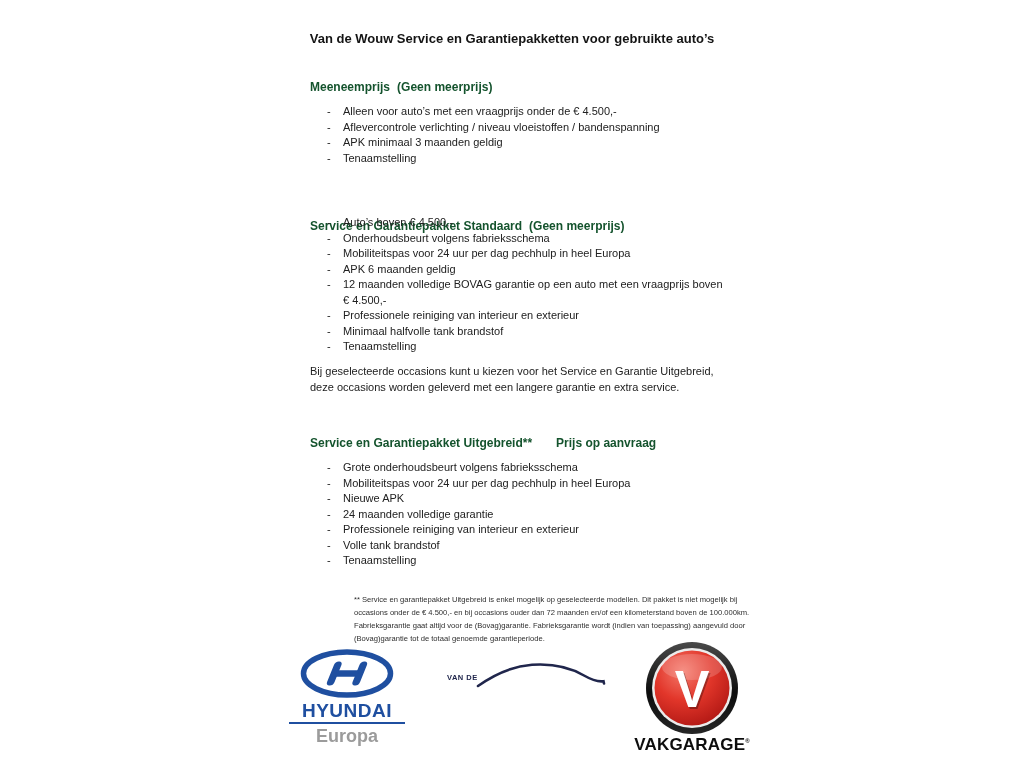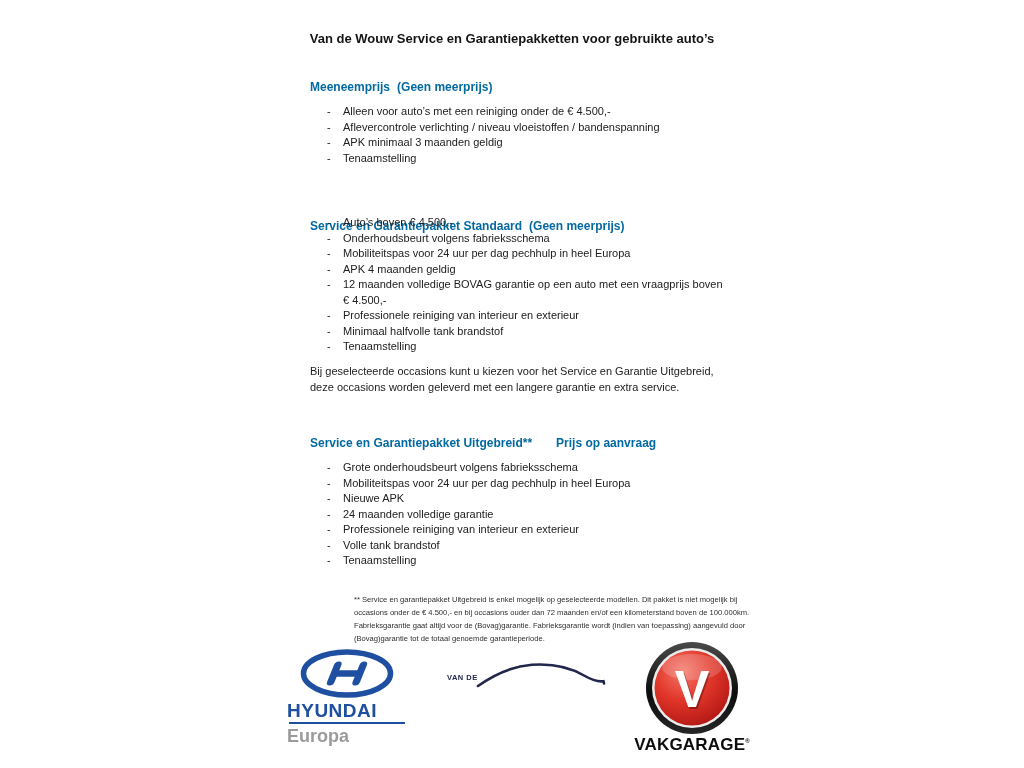--- a/index.html
+++ b/index.html
@@ -12,21 +12,21 @@
   
   .doc-title {
     position:absolute; top:31px; left:0; width:1024px;
     text-align:center; font-size:13px; font-weight:bold; color:#141414;
     line-height:16px;
   }
 
   
   .content { position:absolute; left:310px; top:0; width:416px; font-size:11px; line-height:15.5px; }
 
-  .sec-h { position:absolute; left:0; font-weight:bold; font-size:12px; line-height:15px; color:#0369a1; white-space:nowrap; }
+  .sec-h { position:absolute; left:0; font-weight:bold; font-size:12px; line-height:15px; color:#14532d; white-space:nowrap; }
   .sec-h .note { margin-left:7px; }
   .sec-h.gap-wide .note { margin-left:24px; }
   .h1 { top:80px; }
   .h2 { top:191px;margin-top:28px; }
   .h3 { top:436px; }
 
   ul.blist { position:absolute; left:0; width:416px; margin:0; padding:0; list-style:none; }
   .list1 { top:104px; }
   .list2 { top:215px; }
   .list3 { top:460px; }
@@ -35,21 +35,21 @@
   ul.blist .it { flex:1; }
 
   .para { position:absolute; left:0; top:364px; width:416px; margin:0; }
 
   .footnote {
     position:absolute; left:0; top:593px; width:416px;
     font-size:7.6px; line-height:13px; color:#2e2e2e; white-space:pre-wrap;margin-left:44px;
   }
 
   
-  .logo-hyundai { position:absolute; left:287px; top:649px; width:120px; text-align:left; }
+  .logo-hyundai { position:absolute; left:287px; top:649px; width:120px; text-align:center; }
   .logo-hyundai svg { display:block; margin:0 auto; }
   .hy-word  { font-size:19px; font-weight:bold; letter-spacing:0.5px; color:#1f4fa0; line-height:21px; margin-top:2px; white-space:nowrap; }
   .hy-rule  { height:2px; background:#1f4fa0; margin:1px 2px 2px; }
   .hy-sub   { font-size:18px; font-weight:bold; color:#9b9b9b; line-height:20px; }
 
   .logo-wouw { position:absolute; left:444px; top:661px; width:164px; height:72px;text-align:center; }
   .wouw-car  { position:absolute; left:32px; top:0; }
   .wouw-tag  { position:absolute; left:3px; top:12px; font-size:7.5px; font-weight:bold; letter-spacing:0.5px; color:#20264c; }
   .wouw-word { position:absolute; left:0px; top:14px; font-size:40px; font-weight:bold; letter-spacing:1px; color:#20264c; line-height:42px; white-space:nowrap; }
 
@@ -66,21 +66,21 @@
   <div class="doc-title">Van de Wouw Service en Garantiepakketten voor gebruikte auto’s</div>
 
   <div class="content">
 
     <div class="sec-h h1">
       <span>Meeneemprijs</span><span class="note">(Geen meerprijs)</span>
     </div>
     <ul class="blist list1">
       <li>
           <span class="mk">-</span>
-          <span class="it">Alleen voor auto’s met een reiniging onder de € 4.500,-</span>
+          <span class="it">Alleen voor auto’s met een vraagprijs onder de € 4.500,-</span>
         </li>
       <li>
           <span class="mk">-</span>
           <span class="it">Aflevercontrole verlichting / niveau vloeistoffen / bandenspanning</span>
         </li>
       <li>
           <span class="mk">-</span>
           <span class="it">APK minimaal 3 maanden geldig</span>
         </li>
       <li>
@@ -100,21 +100,21 @@
       <li>
           <span class="mk">-</span>
           <span class="it">Onderhoudsbeurt volgens fabrieksschema</span>
         </li>
       <li>
           <span class="mk">-</span>
           <span class="it">Mobiliteitspas voor 24 uur per dag pechhulp in heel Europa</span>
         </li>
       <li>
           <span class="mk">-</span>
-          <span class="it">APK 4 maanden geldig</span>
+          <span class="it">APK 6 maanden geldig</span>
         </li>
       <li>
           <span class="mk">-</span>
           <span class="it">12 maanden volledige BOVAG garantie op een auto met een vraagprijs boven € 4.500,-</span>
         </li>
       <li>
           <span class="mk">-</span>
           <span class="it">Professionele reiniging van interieur en exterieur</span>
         </li>
       <li>

